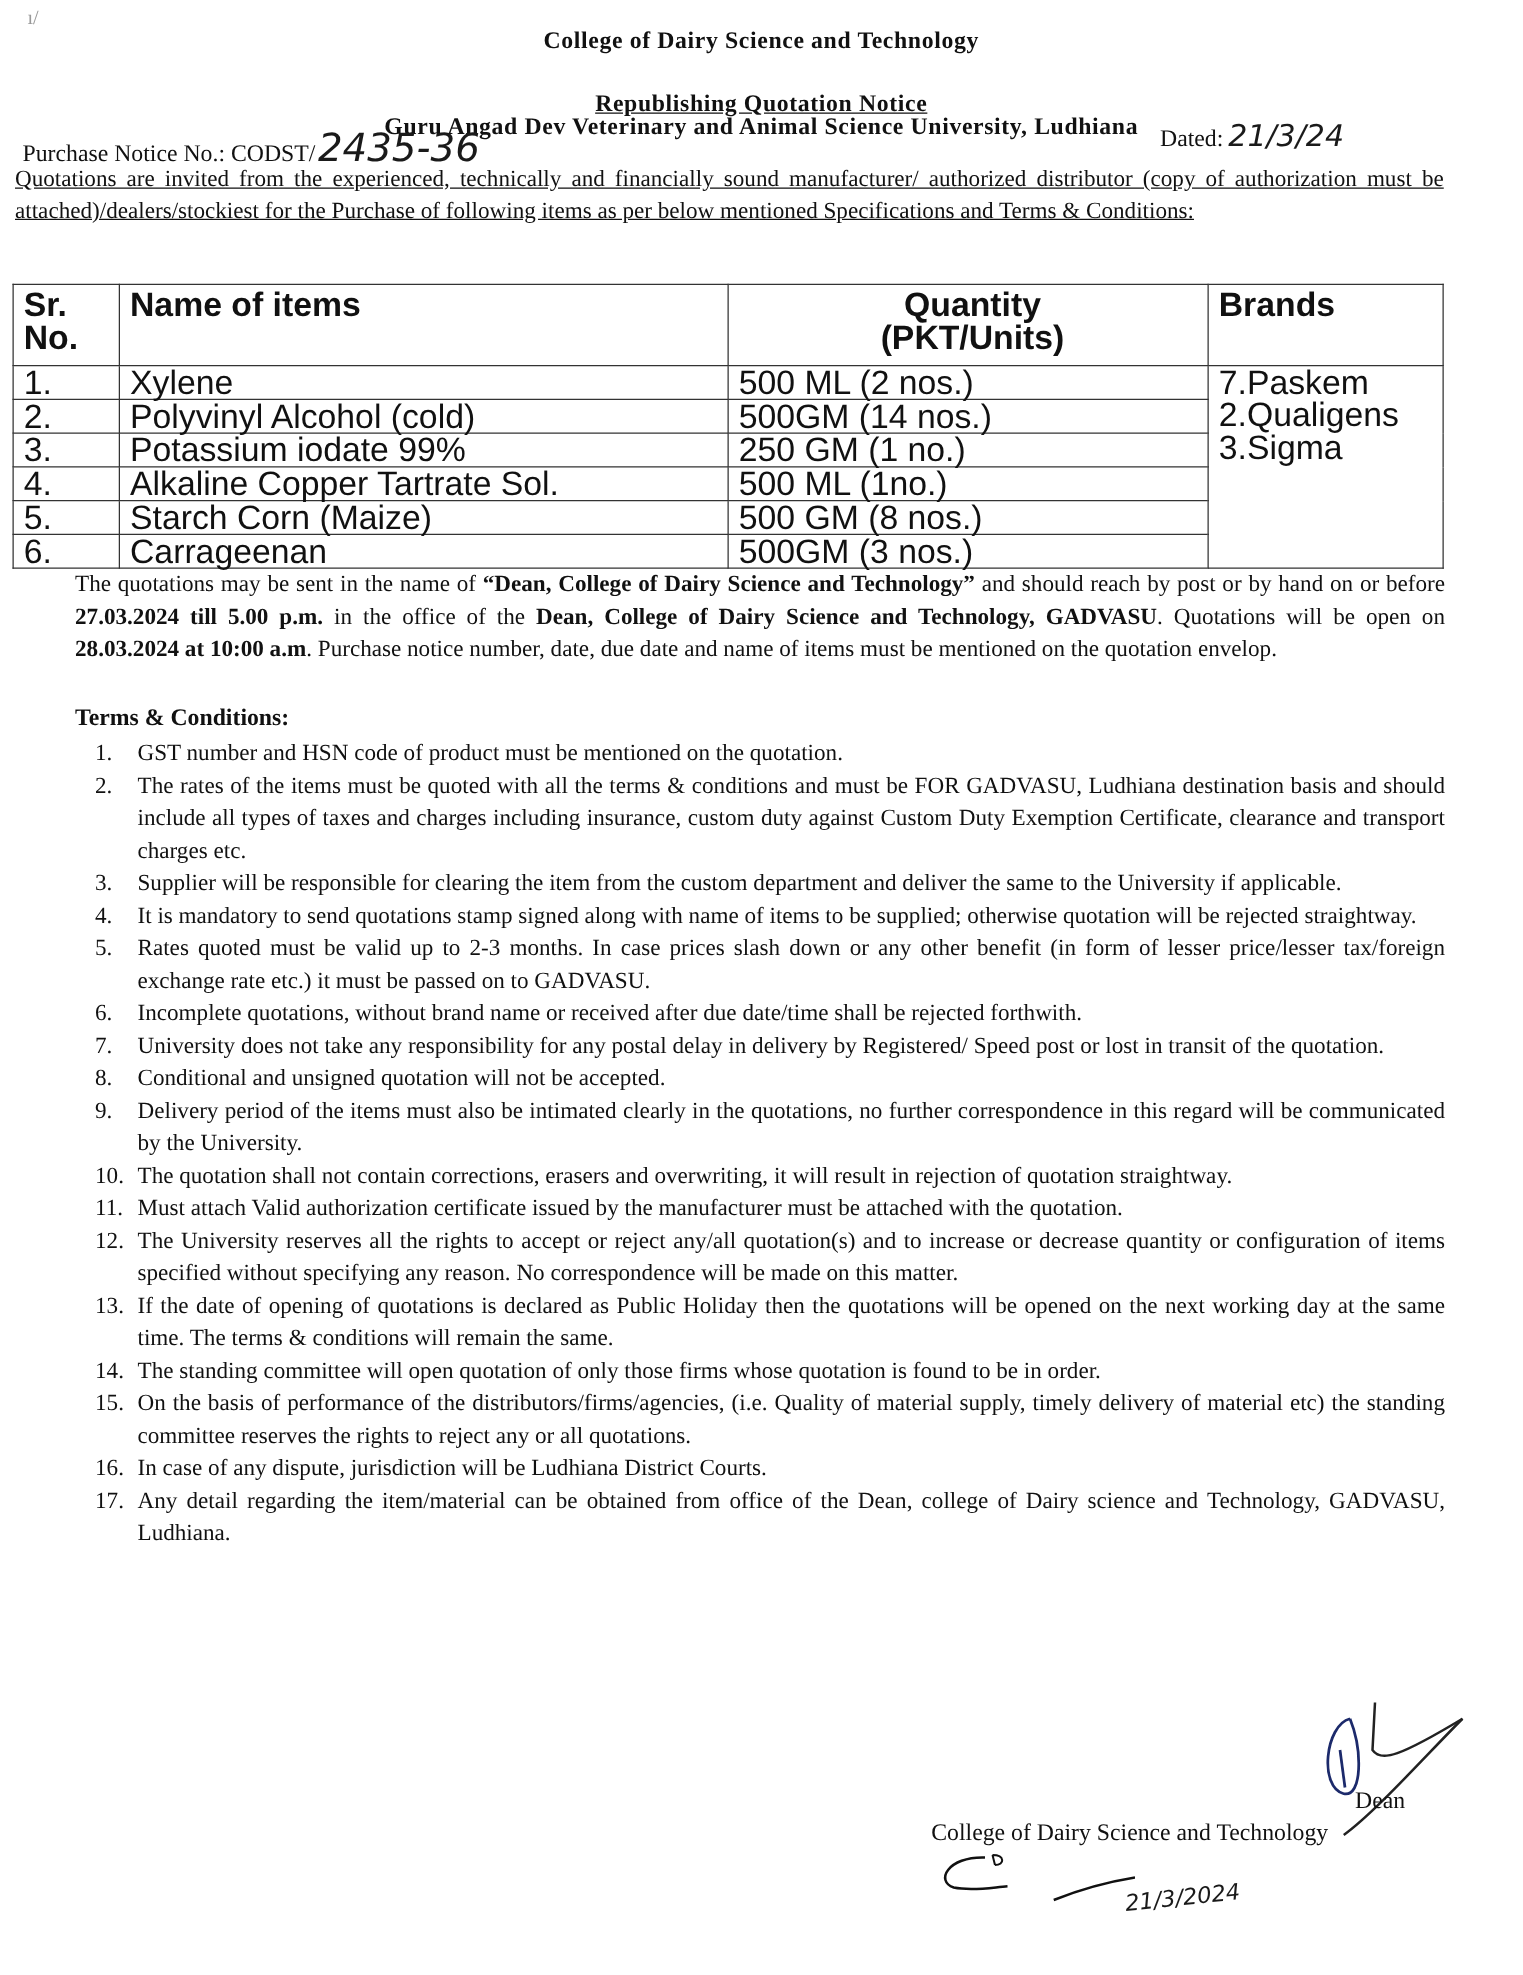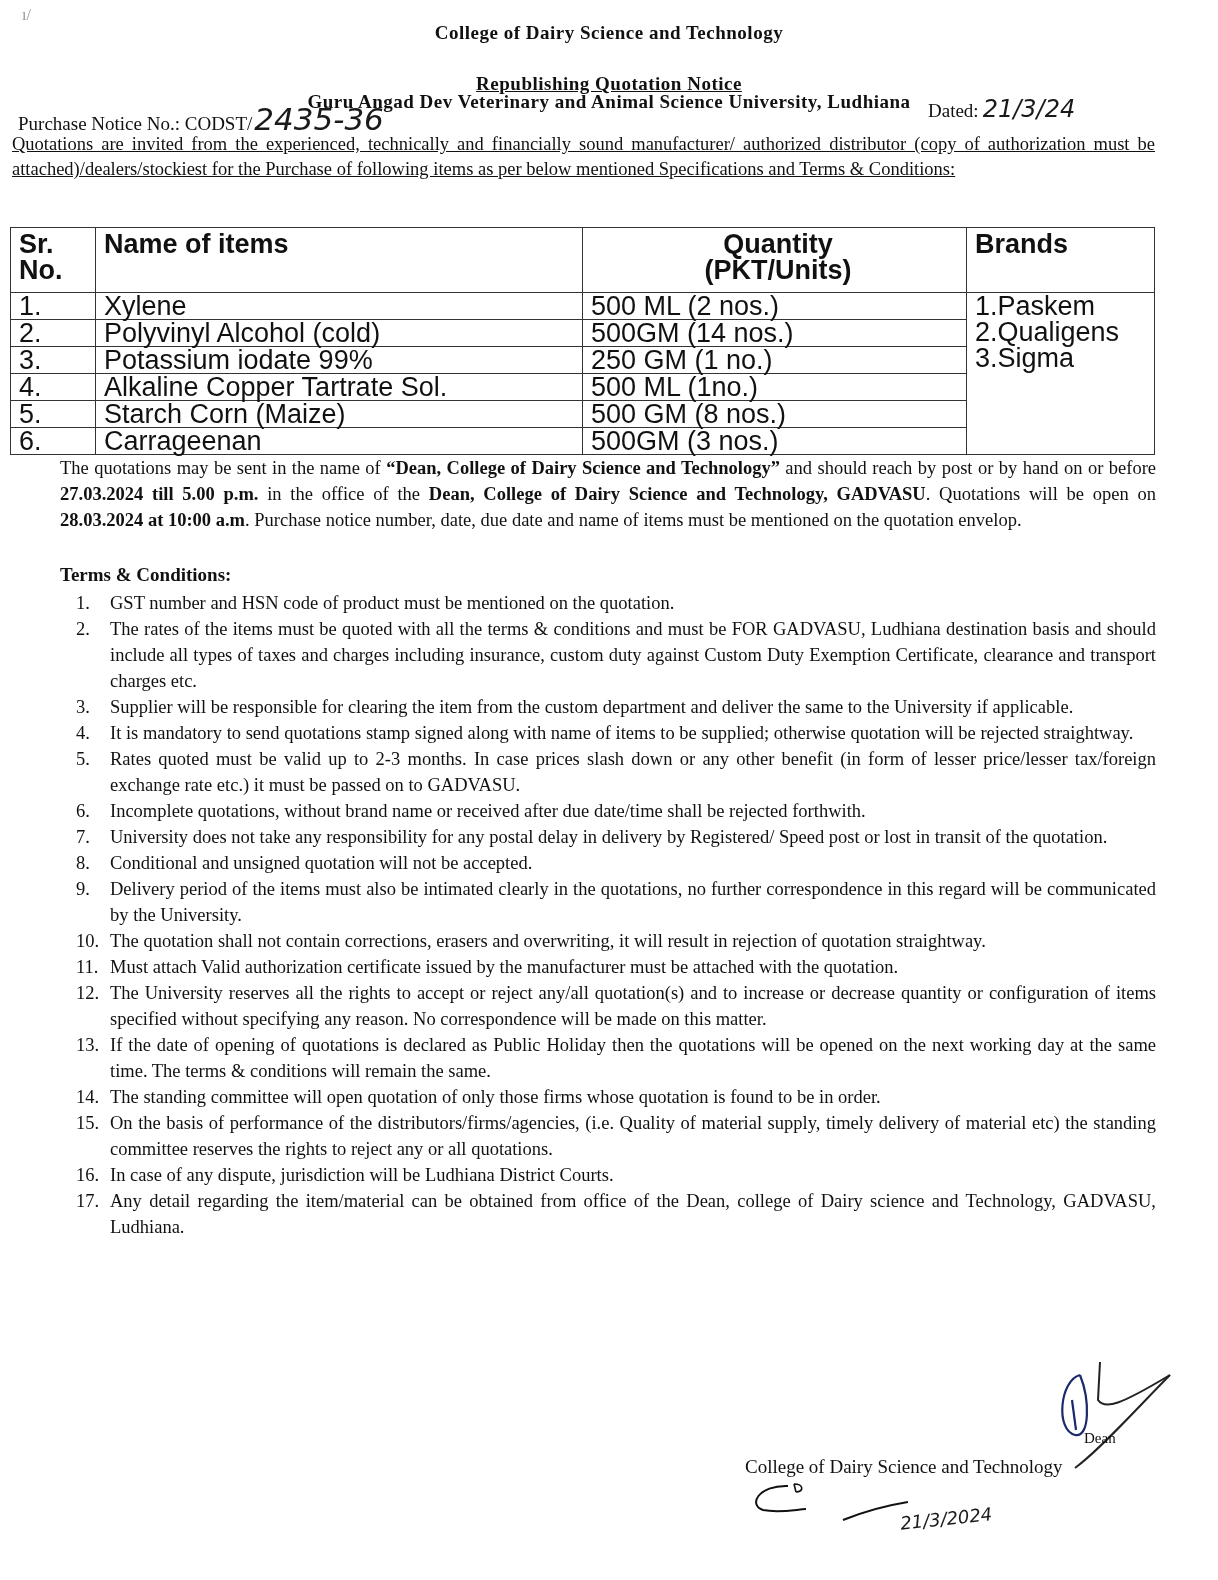--- a/index.html
+++ b/index.html
@@ -30,21 +30,21 @@
   .col-sr { width: 68px; }
   .col-name { width: 470px; }
   .col-qty { width: 360px; }
 
   .para { position: absolute; top: 455px; left: 60px; width: 1096px; font-size: 18.5px; line-height: 26px; text-align: justify; }
   .tc-title { position: absolute; top: 564px; left: 60px; font-size: 19px; font-weight: bold; }
 
   ol.terms { position: absolute; top: 590px; left: 76px; width: 1080px; margin: 0; padding: 0; list-style: none; font-size: 18.5px; line-height: 26px; }
   ol.terms li { position: relative; padding-left: 34px; text-align: justify; }
   ol.terms li .num { position: absolute; left: 0; top: 0; }
-  .sig-dean { position: absolute; left: 1084px; top: 1430px; font-size: 15px; }
+  .sig-dean { position: absolute; left: 1084px; top: 1430px; font-size: 19px; }
   .sig-college { position: absolute; left: 745px; top: 1456px; font-size: 19px; white-space: nowrap; }
   .sig-mark { position: absolute; left: 1050px; top: 1360px; }
   .init-mark { position: absolute; left: 748px; top: 1480px; }
   .init-date { position: absolute; left: 900px; top: 1508px; font-size: 18px; transform: rotate(-6deg); }
   .margin-mark { position: absolute; left: 22px; top: 6px; font-size: 16px; color: #999; }
 </style>
 </head>
 <body>
 
 <div class="margin-mark serif">ı/</div>
@@ -73,21 +73,21 @@
       </th>
       <th>Brands</th>
     </tr>
   </thead>
   <tbody>
     <tr>
       <td>1.</td>
       <td>Xylene</td>
       <td class="qty">500 ML (2 nos.)</td>
       <td class="brands" rowspan="6">
-        <div>1.Paskem</div>
+        <div>7.Paskem</div>
         <div>2.Qualigens</div>
         <div>3.Sigma</div>
       </td>
     </tr>
     <tr>
       <td>2.</td>
       <td>Polyvinyl Alcohol (cold)</td>
       <td class="qty">500GM (14 nos.)</td>
     </tr>
     <tr>

